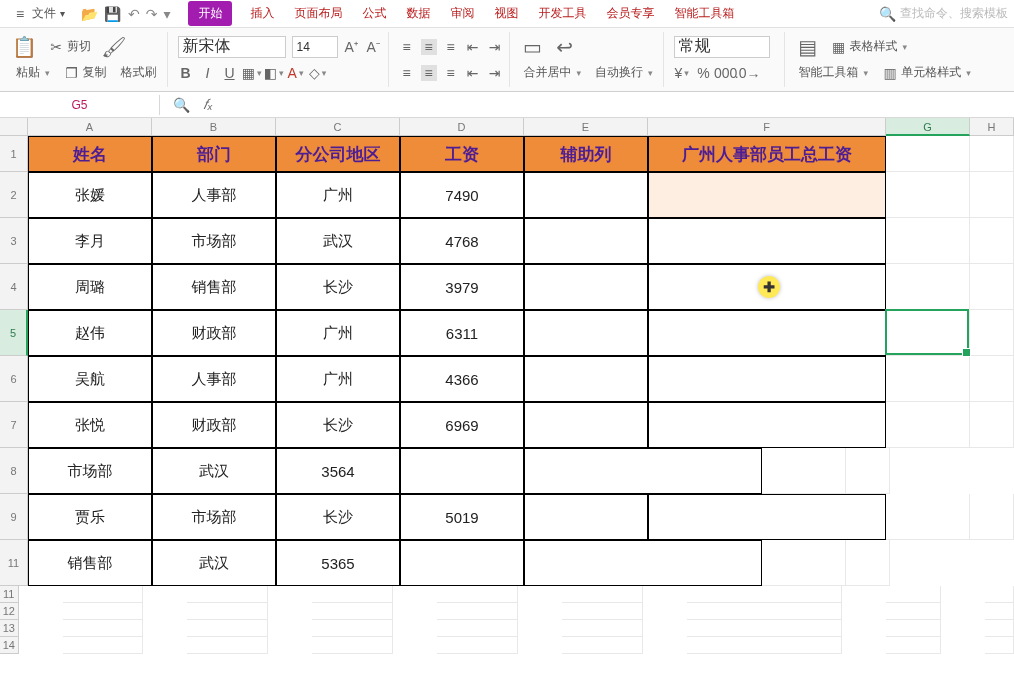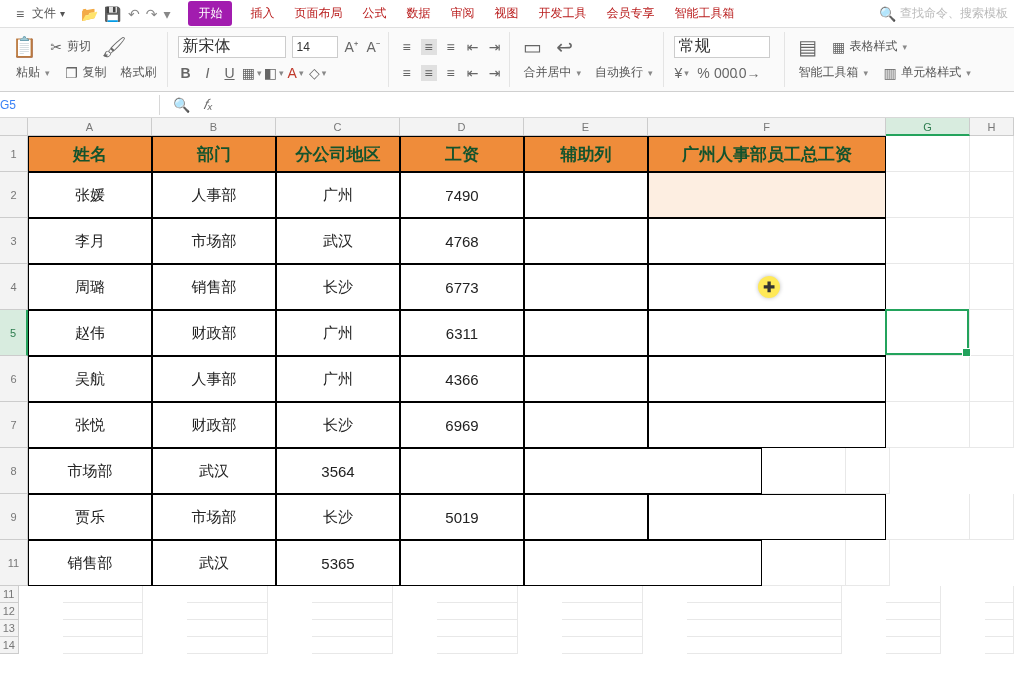--- a/index.html
+++ b/index.html
@@ -23,40 +23,40 @@
 .rbtn { display:flex; align-items:center; gap:3px; padding:2px 4px; color:#555; white-space:nowrap;}
 .ricon { width:16px; height:16px; display:inline-flex; align-items:center; justify-content:center; color:#666; font-size:14px;}
 .ricon.lg { width:26px; height:26px; font-size:20px;}
 .dd::after { content:"▾"; font-size:9px; color:#888; margin-left:2px;}
 .font-sel { width:108px; height:22px; border:1px solid #ccc; background:#fff; font-size:16px; padding:0 4px; display:flex; align-items:center;}
 .size-sel { width:46px; height:22px; border:1px solid #ccc; background:#fff; font-size:12px; padding:0 4px; display:flex; align-items:center;}
 .tiny { font-size:10px;}
 
 
 .fbar { display:flex; align-items:center; height:26px; border-bottom:1px solid #d8d8d8;}
-.name-box { width:160px; border-right:1px solid #d8d8d8; color:#3b82f6; font-size:12px; padding:3px 0;}
+.name-box { width:160px; border-right:1px solid #d8d8d8; text-align:center; color:#be185d; font-size:12px; padding:3px 0;}
 .fx-tools { display:flex; align-items:center; gap:10px; padding:0 14px; color:#777;}
 .fx-input { flex:1; padding:3px 6px;}
 
 
 .sheet { position:relative; }
 .corner { position:absolute; left:0; top:0; width:28px; height:18px; background:#f3f3f3; border-right:1px solid #ccc; border-bottom:1px solid #ccc;}
 .col-headers { display:flex; margin-left:28px; height:18px;}
 .col-h { background:#f3f3f3; border-right:1px solid #ccc; border-bottom:1px solid #ccc; text-align:center; color:#777; font-size:11px; line-height:18px;}
 .col-h.sel { background:#d8ecdf; color:#2e7d4f; border-bottom:2px solid #23a35c;}
 .rows { }
 .row-line { display:flex; height:46px;}
 .row-line.hdr { height:36px;}
 .row-line.thin { height:17px;gap:44px;}
 .row-h { width:28px; background:#f3f3f3; border-right:1px solid #ccc; border-bottom:1px solid #ccc; text-align:center; color:#777; font-size:11px; display:flex; align-items:center; justify-content:center;}
 .row-h.sel { background:#d8ecdf; color:#2e7d4f; border-right:2px solid #23a35c;}
 .cell { border-right:1px solid #e8e8e8; border-bottom:1px solid #e8e8e8; display:flex; align-items:center; justify-content:center; font-size:15px; color:#222; background:#fff;}
 .row-line.thin .cell { border-right:1px solid #e8e8e8; border-bottom:1px solid #e8e8e8;}
 .tbl { border:1px solid #000 !important;}
-.tbl-head { background:#ef8c3a; color:#14532d; font-weight:bold; font-size:17px;}
+.tbl-head { background:#ef8c3a; color:#4c1d95; font-weight:bold; font-size:17px;}
 .f2shade { background:#fdeee1;}
 
 
 .active-cell { position:absolute; border:2px solid #23a35c; pointer-events:none;}
 .active-cell::after { content:""; position:absolute; right:-4px; bottom:-4px; width:7px; height:7px; background:#23a35c; border:1px solid #fff;}
 
 
 .plus-cursor { position:absolute; width:22px; height:22px; border-radius:50%; background:#ffe957; display:flex; align-items:center; justify-content:center; font-weight:bold; color:#333; font-size:14px; box-shadow:0 0 4px rgba(0,0,0,.25);}
 
 
@@ -268,21 +268,21 @@
       <div class="cell cw-F tbl"></div>
       <div class="cell cw-G"></div>
       <div class="cell cw-H"></div>
     </div>
 
     <div class="row-line">
       <div class="row-h">4</div>
       <div class="cell cw-A tbl">周璐</div>
       <div class="cell cw-B tbl">销售部</div>
       <div class="cell cw-C tbl">长沙</div>
-      <div class="cell cw-D tbl">6773</div>
+      <div class="cell cw-D tbl">3979</div>
       <div class="cell cw-E tbl"></div>
       <div class="cell cw-F tbl"></div>
       <div class="cell cw-G"></div>
       <div class="cell cw-H"></div>
     </div>
 
     <div class="row-line">
       <div class="row-h sel">5</div>
       <div class="cell cw-A tbl">赵伟</div>
       <div class="cell cw-B tbl">财政部</div>

